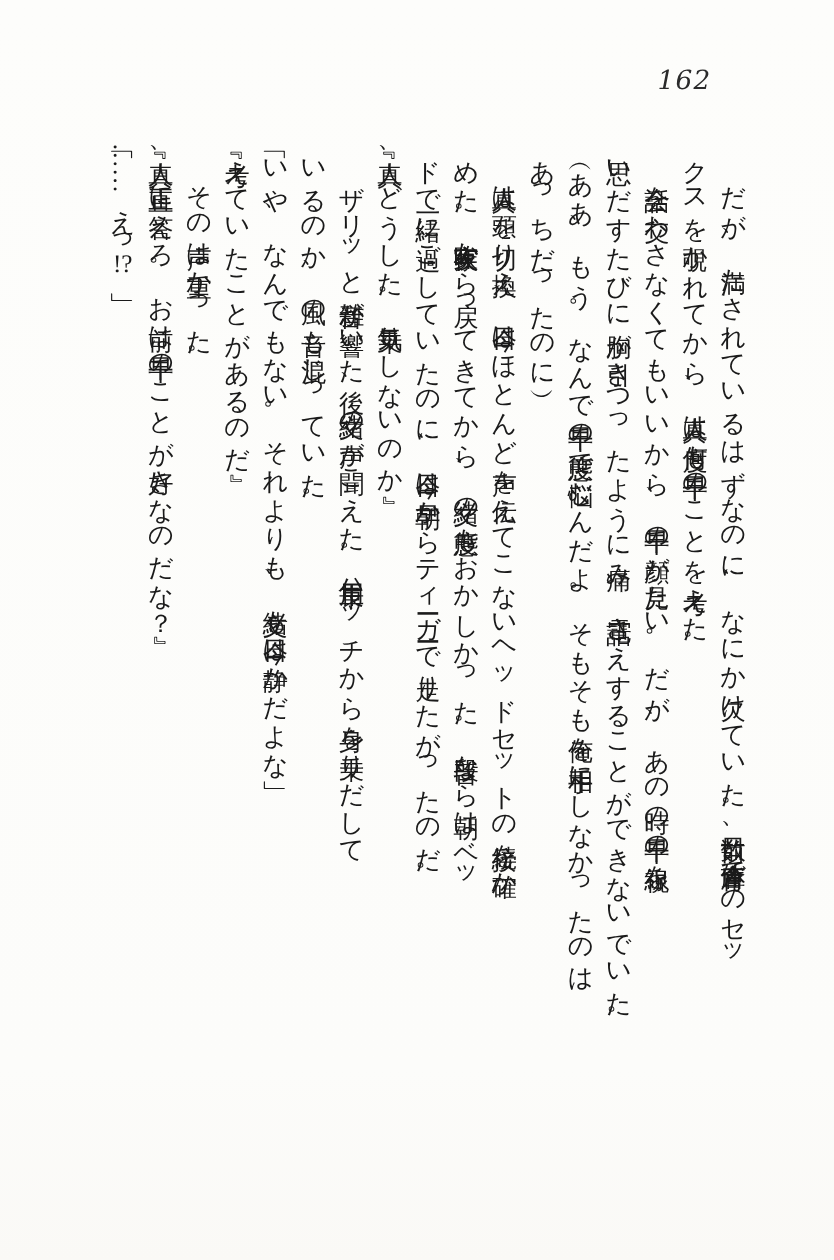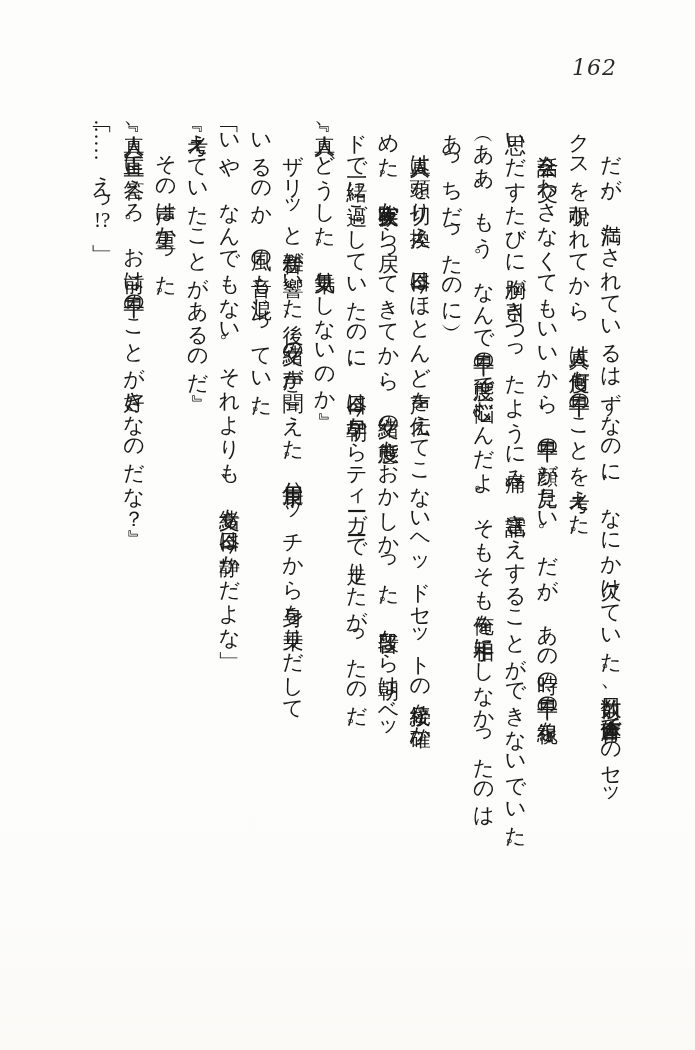--- a/index.html
+++ b/index.html
@@ -14,21 +14,21 @@
     background: #fcfcfa;
   }
   .page {
     position: absolute;
     inset: 0;
     background: linear-gradient(180deg, #fdfdfb 0%, #fcfcfa 85%, #faf9f6 100%);
   }
   .page-number {
     position: absolute;
     top: 55px;
-    left: 572px;
+    left: 548px;
     font-family: "DejaVu Serif", "Liberation Serif", serif;
     font-style: italic;
     font-size: 22px;
     letter-spacing: 1px;
     color: #2b2b2b;
     text-align: right;
   }
   .text-block {
     position: absolute;
     top: 119px;

